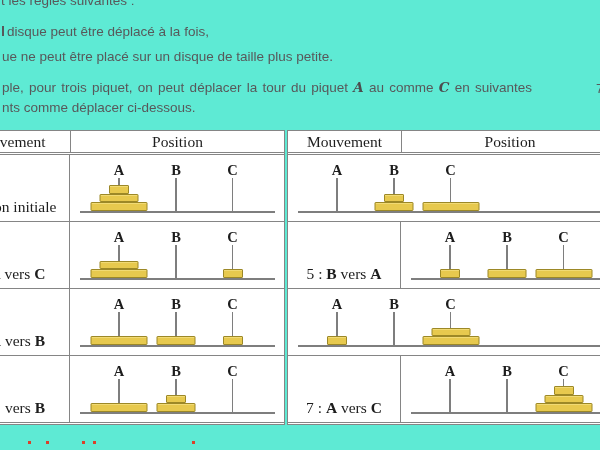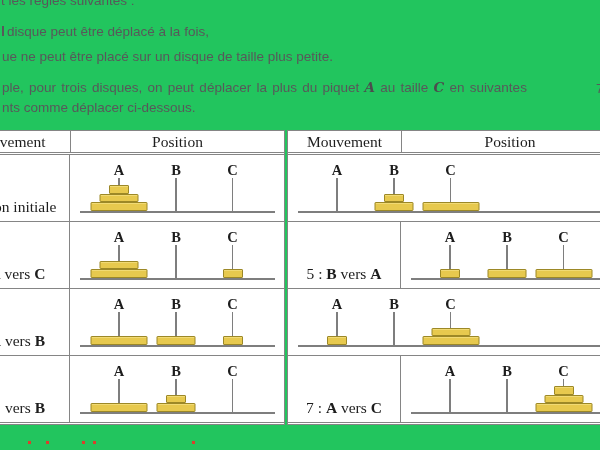--- a/index.html
+++ b/index.html
@@ -1,16 +1,16 @@
 <!DOCTYPE html>
 <html><head>
 <meta charset="utf-8">
 <style>
   html,body{margin:0;padding:0;background:#ffffff;}
-  .page{position:relative;width:600px;height:450px;overflow:hidden;background:#22c55e;
+  .page{position:relative;width:600px;height:450px;overflow:hidden;background:#5eead4;
         font-family:"Liberation Sans",sans-serif;}
   .intro-line{position:absolute;white-space:nowrap;color:#58585a;font-size:13.5px;line-height:15px;}
   .para{word-spacing:1.5px;}
   .mvar{font-family:"DejaVu Serif",serif;font-style:italic;font-weight:bold;color:#4c4c4e;font-size:13.5px;}
   .glyph-bar{position:absolute;background:#58585a;}
 
   
   .htable{position:absolute;background:#fff;color:#1d1d1d;
           font-family:"Liberation Serif","DejaVu Serif",serif;
           border:1.4px solid #858585;border-bottom:3px double #858585;}
@@ -37,23 +37,23 @@
 <div class="page">
 
   <div class="intro-line" style="top:-7px;left:1px">t les règles suivantes :</div>
 
   <div class="glyph-bar" style="left:2px;top:26px;width:2px;height:10px"></div>
   <div class="intro-line" style="top:49px;left:2px">ue ne peut être placé sur un disque de taille plus petite.</div>
 
   <div class="intro-line" style="top:24px;left:7px">disque peut être déplacé à la fois,</div>
 
   <div class="intro-line para" style="top:80px;left:2px">
-    <span>ple, pour trois disques, on peut déplacer la plus du piquet</span>
+    <span>ple, pour trois piquet, on peut déplacer la tour du piquet</span>
     <span class="mvar">A</span>
-    <span>au taille</span>
+    <span>au comme</span>
     <span class="mvar">C</span>
     <span>en suivantes</span>
   </div>
   <div class="intro-line" style="top:81px;left:596px">7</div>
 
   <div class="intro-line" style="top:100px;left:2px">nts comme déplacer ci-dessous.</div>
 
   <div class="htable" id="table0" style="left:-55px;top:130px;width:338px">
       <div class="t-header">
         <div class="hmov" style="width: 124px;">Mouvement</div>

